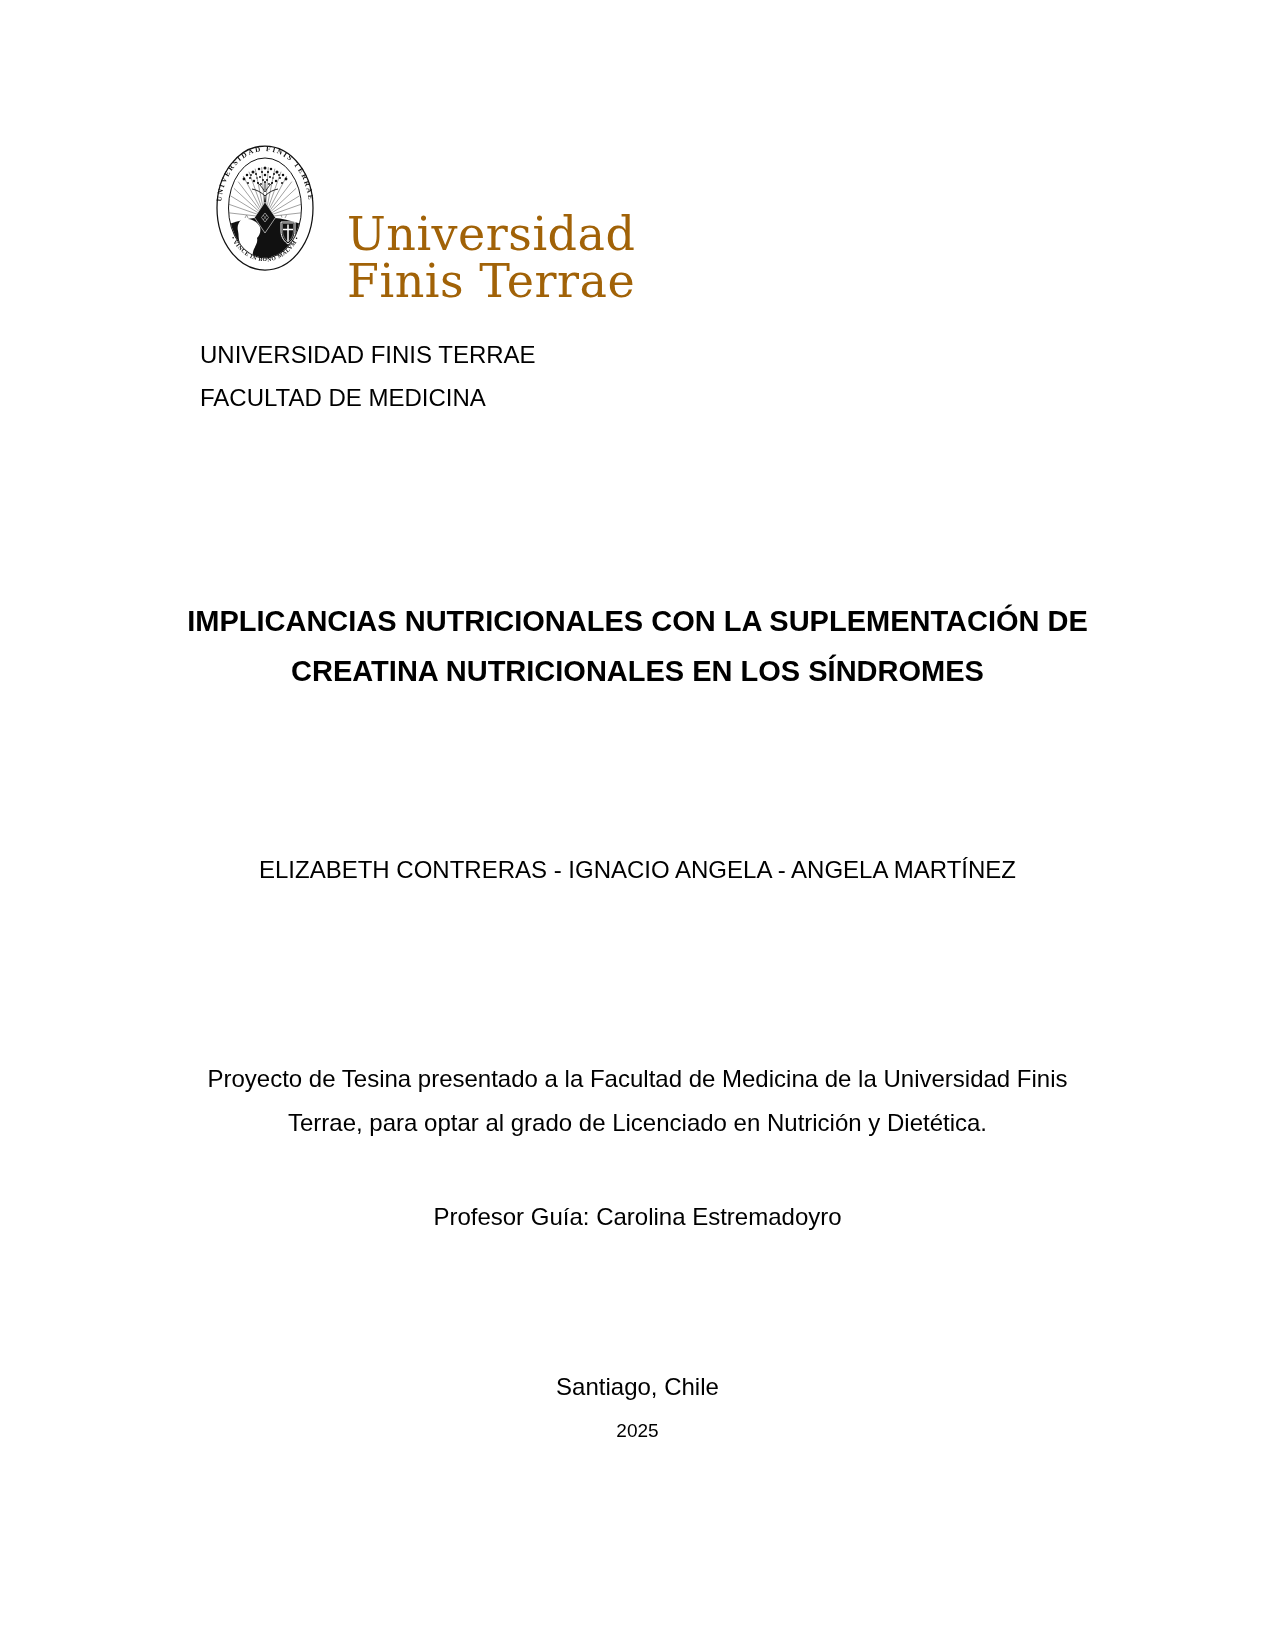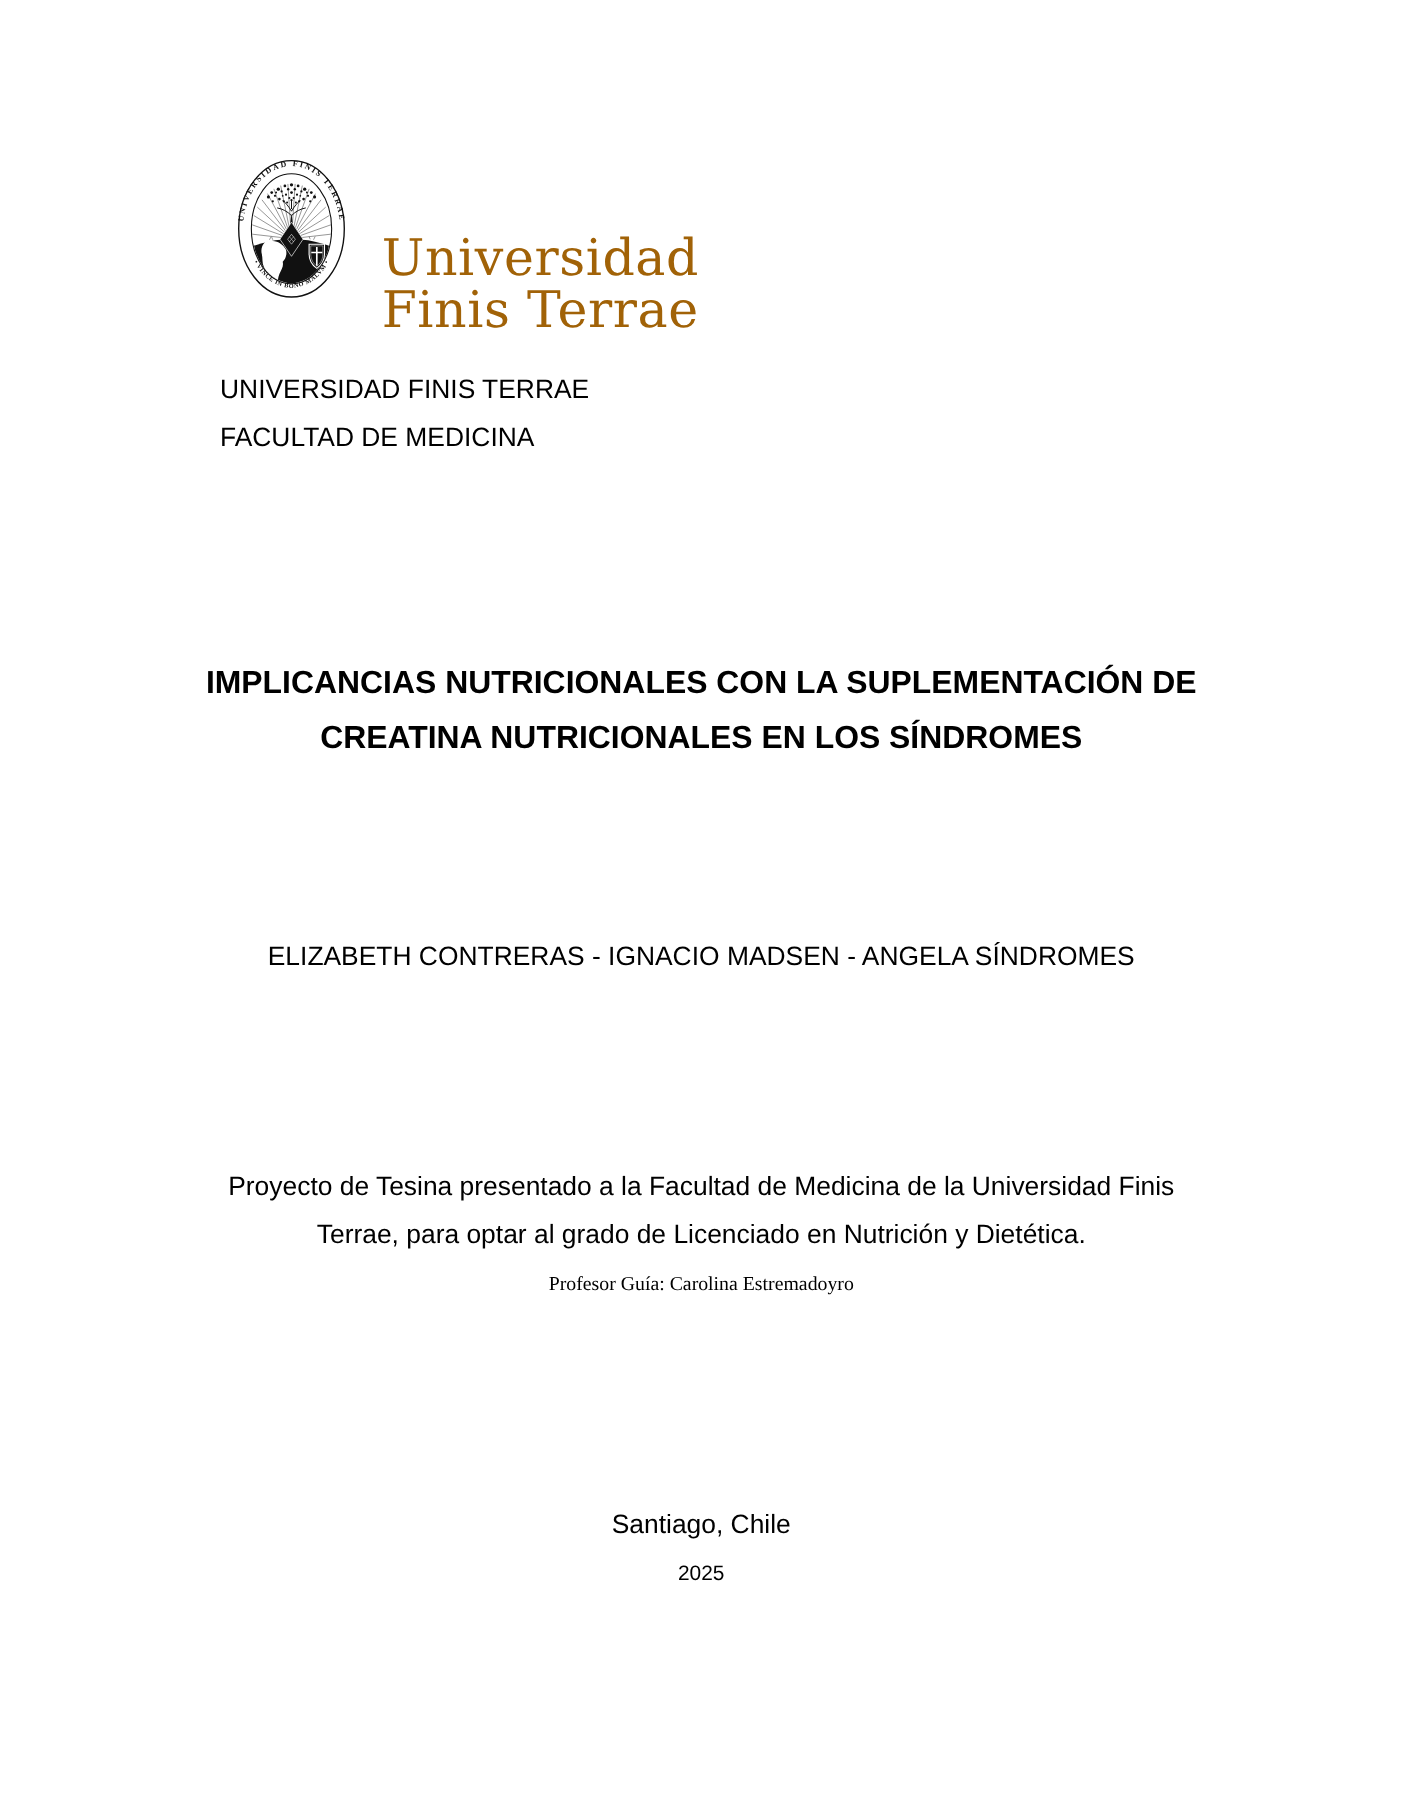--- a/index.html
+++ b/index.html
@@ -47,21 +47,21 @@
   }
   .title-block {
     top: 596px;
     font-size: 29px;
     font-weight: bold;
     line-height: 50px;
   }
   .title-block .line, .statement-block .line { white-space: nowrap; }
   .authors-line { top: 855px; font-size: 24px; line-height: 30px; white-space: nowrap; }
   .statement-block { top: 1026px; font-size: 24px; line-height: 44px; margin-top: 31px; }
-  .advisor-line { top: 1152px; font-size: 18px; line-height: 30px; white-space: nowrap; font-family: Liberation Serif, serif; }
+  .advisor-line { top: 1202px; font-size: 24px; line-height: 30px; white-space: nowrap; }
   .location-line { top: 1372px; font-size: 24px; line-height: 30px; white-space: nowrap; }
   .year-line { top: 1416px; font-size: 19px; line-height: 30px; white-space: nowrap; }
   .seal-arc-text {
     font-family: "Liberation Serif", serif;
     font-weight: bold;
     fill: #111111;
   }
 </style>
 </head>
 <body>
@@ -193,21 +193,21 @@
   <div class="header-block">
     <div>UNIVERSIDAD FINIS TERRAE</div>
     <div>FACULTAD DE MEDICINA</div>
   </div>
 
   <div class="centered title-block">
     <div class="line">IMPLICANCIAS NUTRICIONALES CON LA SUPLEMENTACIÓN DE</div>
     <div class="line">CREATINA NUTRICIONALES EN LOS SÍNDROMES</div>
   </div>
 
-  <div class="centered authors-line">ELIZABETH CONTRERAS - IGNACIO MADSEN - ANGELA SÍNDROMES</div>
+  <div class="centered authors-line">ELIZABETH CONTRERAS - IGNACIO ANGELA - ANGELA MARTÍNEZ</div>
 
   <div class="centered statement-block">
     <div class="line">Proyecto de Tesina presentado a la Facultad de Medicina de la Universidad Finis</div>
     <div class="line">Terrae, para optar al grado de Licenciado en Nutrición y Dietética.</div>
   </div>
 
   <div class="centered advisor-line">Profesor Guía: Carolina Estremadoyro</div>
 
   <div class="centered location-line">Santiago, Chile</div>
   <div class="centered year-line">2025</div>

